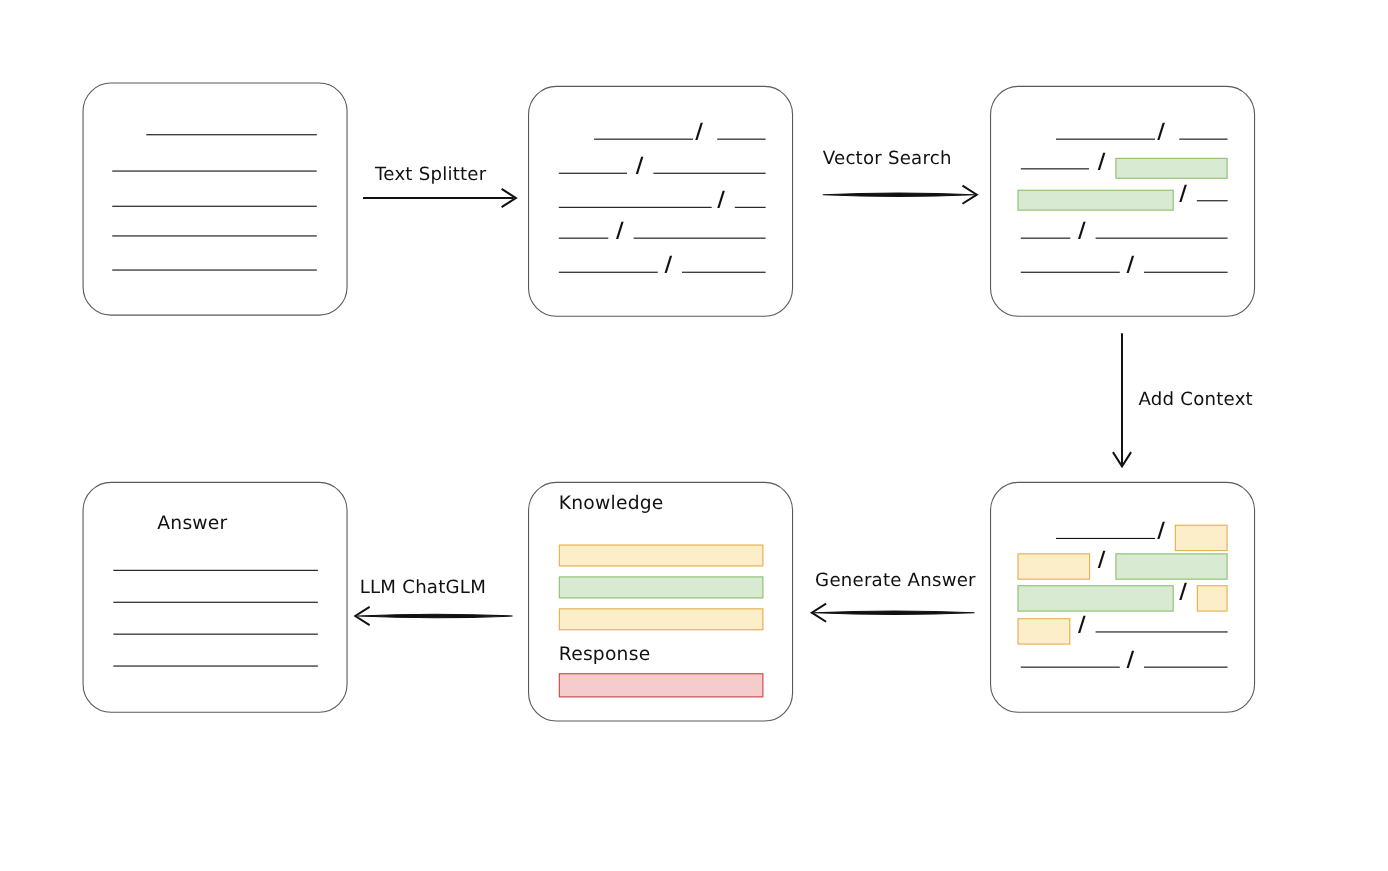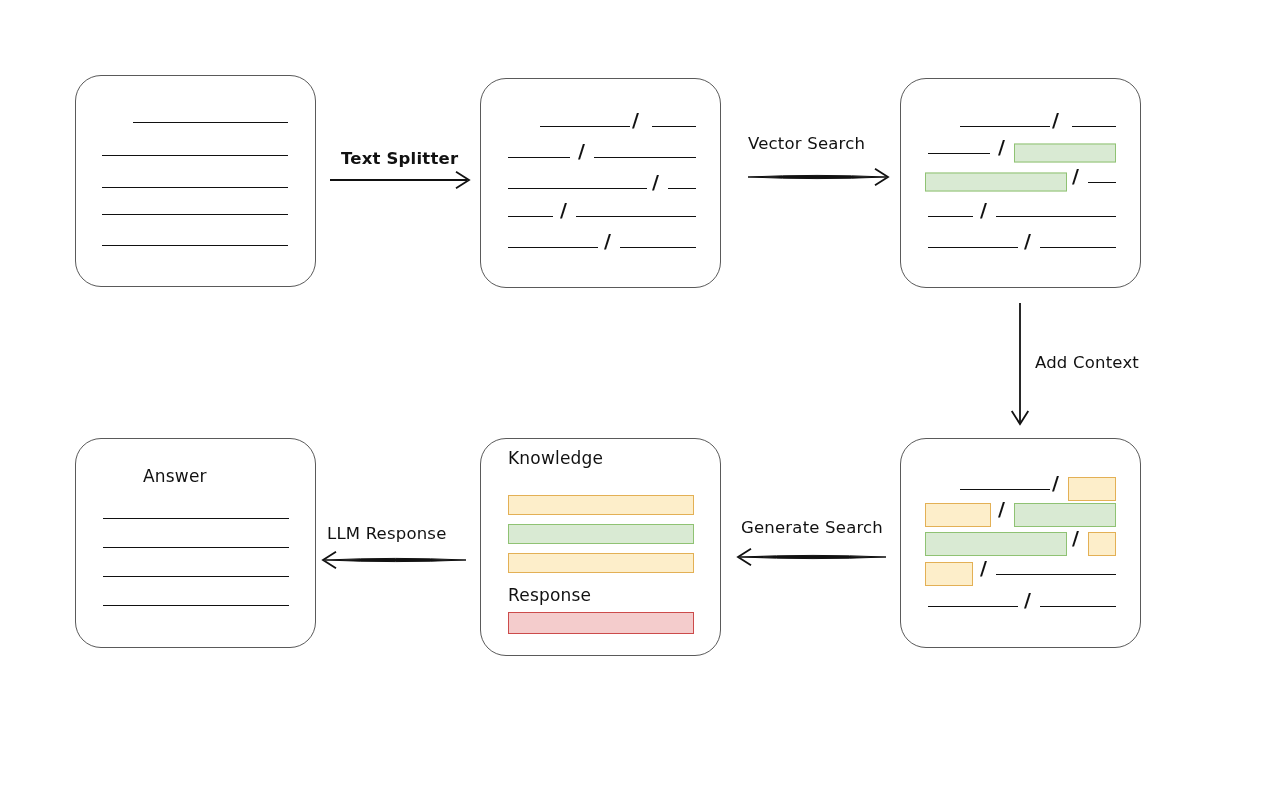--- a/index.html
+++ b/index.html
@@ -147,34 +147,34 @@
     <div class="box" style="left: 75px; top: 438px; width: 241px; height: 210px;"></div>
     <div class="box-title" style="left: 105px; top: 466px; margin-left: 38px;">Answer</div>
     <div class="rule" style="left: 103px; top: 518px; width: 186px;"></div>
     <div class="rule" style="left: 103px; top: 547px; width: 186px;"></div>
     <div class="rule" style="left: 103px; top: 576px; width: 186px;"></div>
     <div class="rule" style="left: 103px; top: 605px; width: 186px;"></div>
     <svg class="edge-svg" width="185" height="48" style="left: 306px; top: 156px;">
       <path d="M 24 24 L 161 24" stroke="#111111" stroke-width="1.8" fill="none"></path>
       <path d="M 150 15.75 L 163 24 L 150 32.25" stroke="#111111" stroke-width="1.8" fill="none" stroke-linejoin="miter"></path>
     </svg>
-    <div class="edge-label" style="left: 341px; top: 149px; font-weight: bold;">Text Splitter</div>
+    <div class="edge-label" style="left: 341px; top: 149px;">Text Splitter</div>
     <svg class="edge-svg" width="186" height="48" style="left: 724px; top: 153px;">
       <path d="M 24 24 Q 93 20.8 162 24 Q 93 27.2 24 24 Z" fill="#111111" stroke="#111111" stroke-width="1"></path>
       <path d="M 151 15.75 L 164 24 L 151 32.25" stroke="#111111" stroke-width="1.8" fill="none" stroke-linejoin="miter"></path>
     </svg>
     <div class="edge-label" style="left: 748px; top: 134px;">Vector Search</div>
     <svg class="edge-svg" width="48" height="167" style="left: 996px; top: 279px;">
       <path d="M 24 24 L 24 143" stroke="#111111" stroke-width="1.8" fill="none"></path>
       <path d="M 15.75 132 L 24 145 L 32.25 132" stroke="#111111" stroke-width="1.8" fill="none" stroke-linejoin="miter"></path>
     </svg>
     <div class="edge-label" style="left: 1035px; top: 353px; text-align: right;">Add Context</div>
     <svg class="edge-svg" width="194" height="48" style="left: 716px; top: 533px;">
       <path d="M 170 24 Q 97 20.8 24 24 Q 97 27.2 170 24 Z" fill="#111111" stroke="#111111" stroke-width="1"></path>
       <path d="M 35 15.75 L 22 24 L 35 32.25" stroke="#111111" stroke-width="1.8" fill="none" stroke-linejoin="miter"></path>
     </svg>
-    <div class="edge-label" style="left: 741px; top: 518px;">Generate Search</div>
+    <div class="edge-label" style="left: 741px; top: 518px;">Generate Answer</div>
     <svg class="edge-svg" width="189" height="48" style="left: 301px; top: 536px;">
       <path d="M 165 24 Q 94.5 20.8 24 24 Q 94.5 27.2 165 24 Z" fill="#111111" stroke="#111111" stroke-width="1"></path>
       <path d="M 35 15.75 L 22 24 L 35 32.25" stroke="#111111" stroke-width="1.8" fill="none" stroke-linejoin="miter"></path>
     </svg>
-    <div class="edge-label" style="left: 327px; top: 524px;">LLM Response</div>
+    <div class="edge-label" style="left: 327px; top: 524px;">LLM ChatGLM</div>
   </div>
 
 </body></html>

